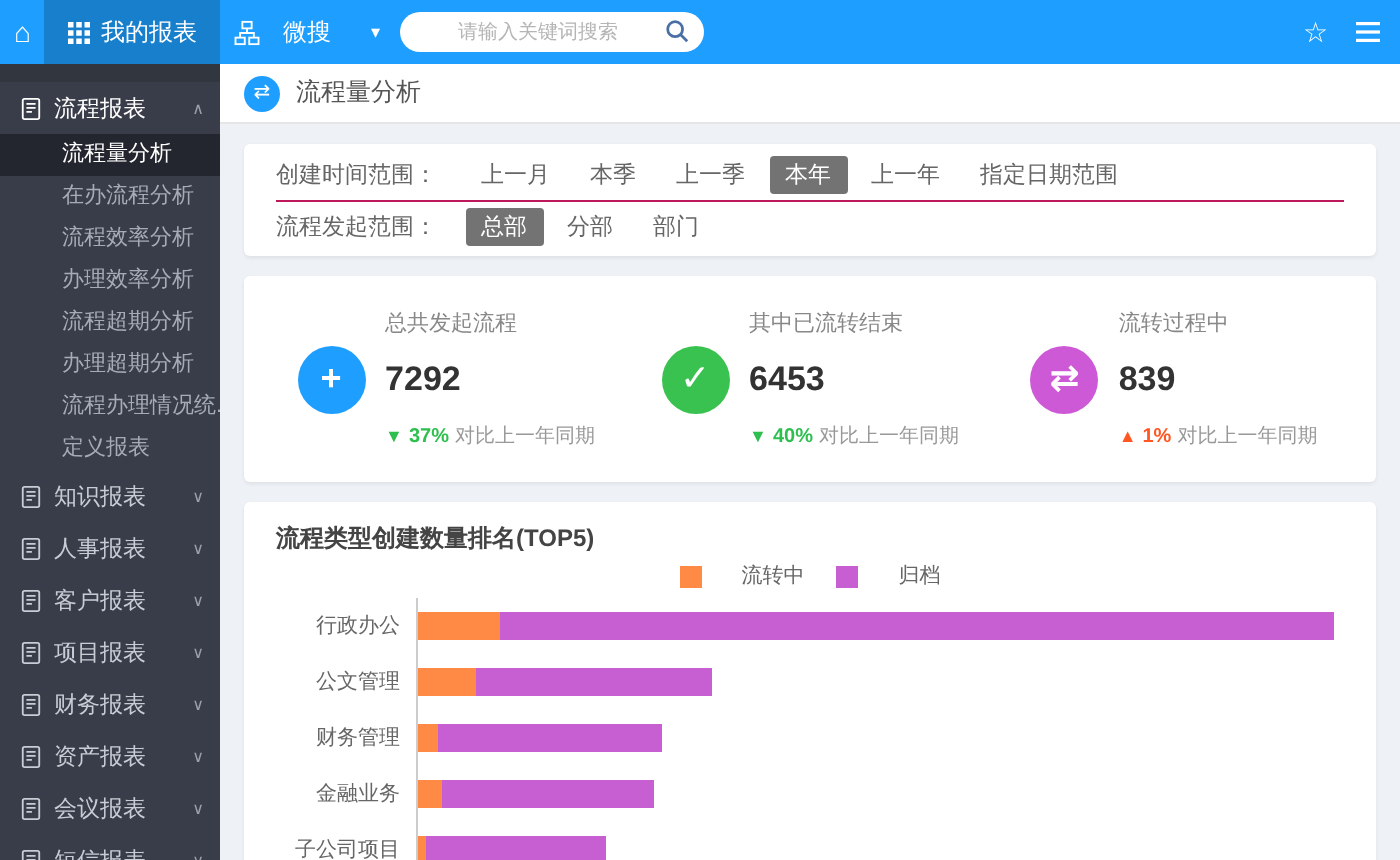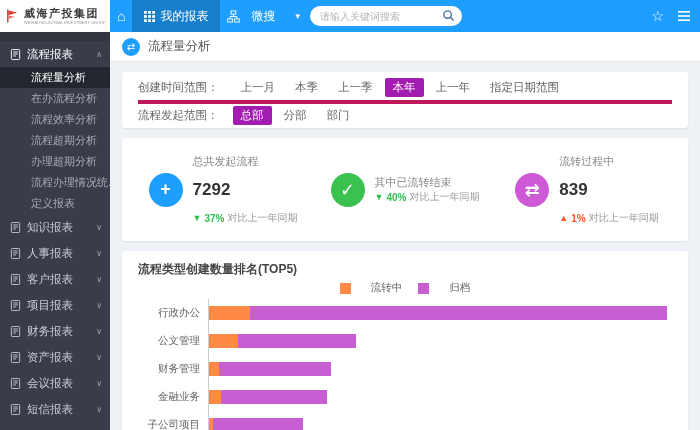--- a/index.html
+++ b/index.html
@@ -10,21 +10,21 @@
   .topbar{position:absolute;top:0;left:0;width:700px;height:32px;background:#1e9fff;display:flex;align-items:center;color:#fff;z-index:20;}
   .logo{width:110px;height:32px;background:#fff;display:flex;align-items:center;gap:4px;padding:0 5px;flex:none;}
   .ltext{overflow:hidden;}
   .ltitle{font-size:11px;font-weight:bold;color:#3a3a3a;line-height:1.15;letter-spacing:1.5px;white-space:nowrap;}
   .lsub{font-size:4px;color:#9a9a9a;white-space:nowrap;}
   .hicon{margin:0 7px;font-size:14px;line-height:1;cursor:pointer;display:flex;align-items:center;}
   .htab{height:32px;display:flex;align-items:center;gap:5px;padding:0 12px;background:rgba(0,0,0,.2);font-size:12px;cursor:pointer;}
   .wsearch{display:flex;align-items:center;gap:20px;margin:0 10px 0 4px;font-size:12px;cursor:pointer;}
   .caret{font-size:9px;}
   .searchbox{position:relative;width:152px;height:20px;background:#fff;border-radius:10px;display:flex;align-items:center;padding:0 24px 0 10px;}
-  .searchbox input{border:none;outline:none;width:100%;font-size:10px;color:#333;background:transparent;font-family:inherit;}
+  .searchbox input{border:none;outline:none;width:100%;font-size:10px;color:#333;background:transparent;font-family:inherit;text-align:center;}
   .searchbox input::placeholder{color:#b5b5b5;}
   .mag{position:absolute;right:7px;top:3px;cursor:pointer;}
   .spacer{flex:1;}
 
   
   .sidebar{position:absolute;top:32px;left:0;width:110px;bottom:0;background:#393d49;overflow:hidden;z-index:10;}
   .side-strip{height:9px;background:#32363f;}
   .mitem{height:26px;display:flex;align-items:center;padding:0 8px 0 10px;color:#c8ccd4;font-size:11.5px;gap:6px;cursor:pointer;}
   .mitem.open{color:#fff;}
   .micon{display:flex;align-items:center;color:inherit;flex:none;}
@@ -37,24 +37,24 @@
   .main{position:absolute;left:110px;top:32px;right:0;bottom:0;background:#eef1f5;overflow:hidden;}
   .page-head{height:30px;background:#fff;border-bottom:1px solid #e5e5e5;display:flex;align-items:center;gap:8px;padding:0 12px;}
   .phicon{width:18px;height:18px;border-radius:50%;background:#1e9fff;color:#fff;font-size:10px;display:flex;align-items:center;justify-content:center;flex:none;}
   .ptitle{color:#555;font-size:12.5px;}
   .content{padding:10px 12px;display:flex;flex-direction:column;gap:10px;}
   .card{background:#fff;border-radius:3px;box-shadow:0 1px 2px rgba(0,0,0,.07);}
 
   
   #filters{padding:2px 16px;}
   .frow{display:flex;align-items:center;height:26px;gap:4px;font-size:11.5px;color:#666;}
-  .frow + .frow{border-top:4px solid #be185d;}
+  .frow + .frow{border-top:1px solid #be185d;}
   .flabel{color:#666;margin-right:10px;}
   .fopt{cursor:pointer;color:#666;padding:2px 8px;border-radius:2px;white-space:nowrap;}
-  .fopt.on{background:#a21caf;color:#fff;}
+  .fopt.on{background:#737373;color:#fff;}
 
   
   #stats{display:flex;align-items:center;padding:16px 10px;}
   .stat{flex:1;display:flex;align-items:center;gap:10px;justify-content:center;}
   .sicon{width:34px;height:34px;border-radius:50%;color:#fff;font-size:18px;font-weight:bold;display:flex;align-items:center;justify-content:center;flex:none;}
   .slabel{font-size:11px;color:#888;}
   .sval{font-size:17px;font-weight:bold;color:#333;margin:11px 0;}
   .sdelta{font-size:10px;color:#999;display:flex;gap:3px;align-items:center;}
   .arrow{font-size:9px;line-height:1;}
   .delta{font-weight:bold;}
@@ -73,33 +73,20 @@
   .crow{height:28px;display:flex;align-items:center;}
   .seg{height:14px;}
   .axis{position:relative;height:17px;margin-left:58px;}
   .tick{position:absolute;top:4px;transform:translateX(-50%);font-size:9.5px;color:#999;}
   .tickmark{position:absolute;top:0;width:1px;height:4px;background:#ccc;}
 </style>
 </head>
 <body>
 
 <header class="topbar">
-  <div class="logo">
-    <span style="display:flex;">
-      <svg width="15" height="16" viewBox="0 0 16 16">
-          <path d="M3 1v14" stroke="#c62828" stroke-width="1.4"></path>
-          <path d="M3.5 2l9.5 2.2-9.5 3z" fill="#e53935"></path>
-          <path d="M3.5 7.4l7 1.4-7 2.3z" fill="#ef7066"></path>
-        </svg>
-    </span>
-    <div class="ltext">
-      <div class="ltitle">威海产投集团</div>
-      <div class="lsub">WEIHAI INDUSTRIAL INVESTMENT GROUP CO.,LTD</div>
-    </div>
-  </div>
 
   <span class="hicon">⌂</span>
 
   <div class="htab">
     <span style="display:flex;">
       <svg width="11" height="11" viewBox="0 0 12 12" fill="#fff">
           <rect x="0" y="0" width="3" height="3"></rect>
           <rect x="4.5" y="0" width="3" height="3"></rect>
           <rect x="9" y="0" width="3" height="3"></rect>
           <rect x="0" y="4.5" width="3" height="3"></rect>
@@ -158,20 +145,21 @@
             <rect x="1.5" y="0.5" width="9" height="11" rx="1"></rect>
             <path d="M3.5 3.2h5M3.5 5.4h5M3.5 7.6h3"></path>
           </svg>
         </span>
         <span class="mlabel">流程报表</span>
         <span class="chev">∧</span>
       </div>
       <div class="sitem active">流程量分析</div>
       <div class="sitem">在办流程分析</div>
       <div class="sitem">流程效率分析</div>
+      <div class="sitem">办理效率分析</div>
       <div class="sitem">流程超期分析</div>
       <div class="sitem">办理超期分析</div>
       <div class="sitem">流程办理情况统...</div>
       <div class="sitem">定义报表</div>
       <div class="mitem">
         <span class="micon">
           <svg width="11" height="11" viewBox="0 0 12 12" fill="none" stroke="currentColor">
             <rect x="1.5" y="0.5" width="9" height="11" rx="1"></rect>
             <path d="M3.5 3.2h5M3.5 5.4h5M3.5 7.6h3"></path>
           </svg>
@@ -286,20 +274,21 @@
               <span class="arrow" style="color:#2fbf4f">▼</span>
               <span class="delta" style="color:#2fbf4f">37%</span>
               <span>对比上一年同期</span>
             </div>
           </span>
         </div>
         <div class="stat">
           <span class="sicon" style="background:#39c24f">✓</span>
           <span class="sbody">
             <div class="slabel">其中已流转结束</div>
+            <div class="sval">6453</div>
             <div class="sdelta">
               <span class="arrow" style="color:#2fbf4f">▼</span>
               <span class="delta" style="color:#2fbf4f">40%</span>
               <span>对比上一年同期</span>
             </div>
           </span>
         </div>
         <div class="stat">
           <span class="sicon" style="background:#cd59d6">⇄</span>
           <span class="sbody">

